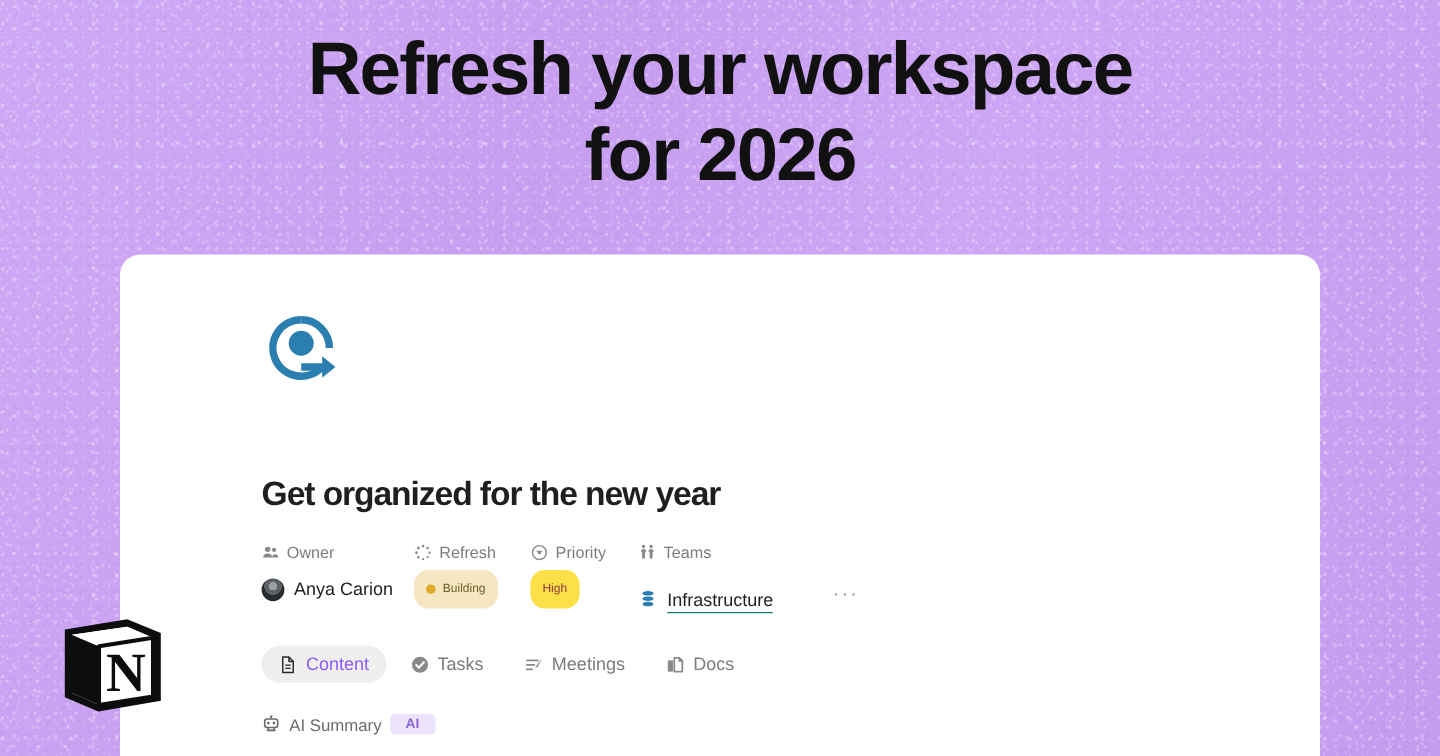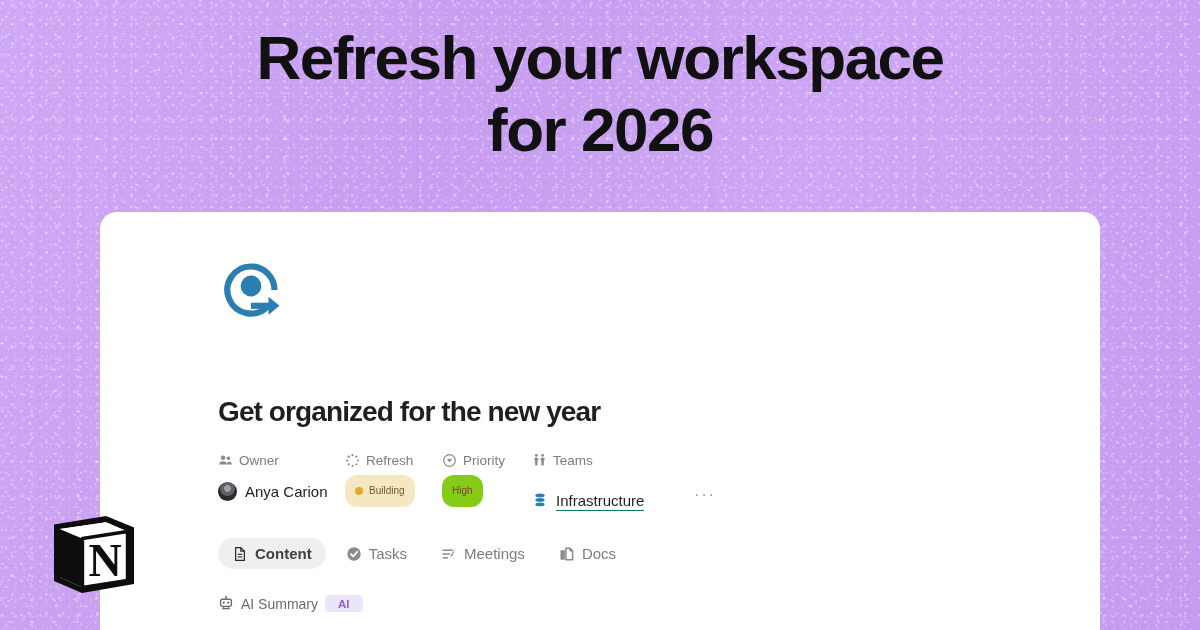--- a/index.html
+++ b/index.html
@@ -145,21 +145,21 @@
     display: inline-flex;
     align-items: center;
     gap: 6px;
     height: 24px;
     padding: 16px 10px;
     border-radius: 12px;
     font-size: 10px;
     line-height: 1;
   }
   .pill.status   { background: #f6e7c3; color: #6b5a2c; }
-  .pill.priority { background: #84cc16; color: #8c3540; justify-content: center; }
+  .pill.priority { background: #fde047; color: #8c3540; justify-content: center; }
   .pill .dot {
     width: 8px; height: 8px;
     border-radius: 50%;
     background: #e0a92b;
     flex: none;
   }
 
   .team-name {
     border-bottom: 1px solid #0f766e;
     padding-bottom: 1px;
@@ -191,21 +191,21 @@
     font-size: 15px;
     color: #7c7c7c;
     white-space: nowrap;
   }
   .tab .t-ico {
     width: 16px; height: 16px;
     display: inline-flex;
     align-items: center; justify-content: center;
     flex: none;
   }
-  .tab.active { background: #f0efed; color: #404040; font-weight: 700; }
+  .tab.active { background: #f0efed; color: #8b5cf6; font-weight: 400; }
 
   
   #ai-section { margin-top: 26px; }
   #ai-head {
     display: flex;
     align-items: center;
     gap: 7px;
     font-size: 14px;
     color: #6b6b6b;
   }

